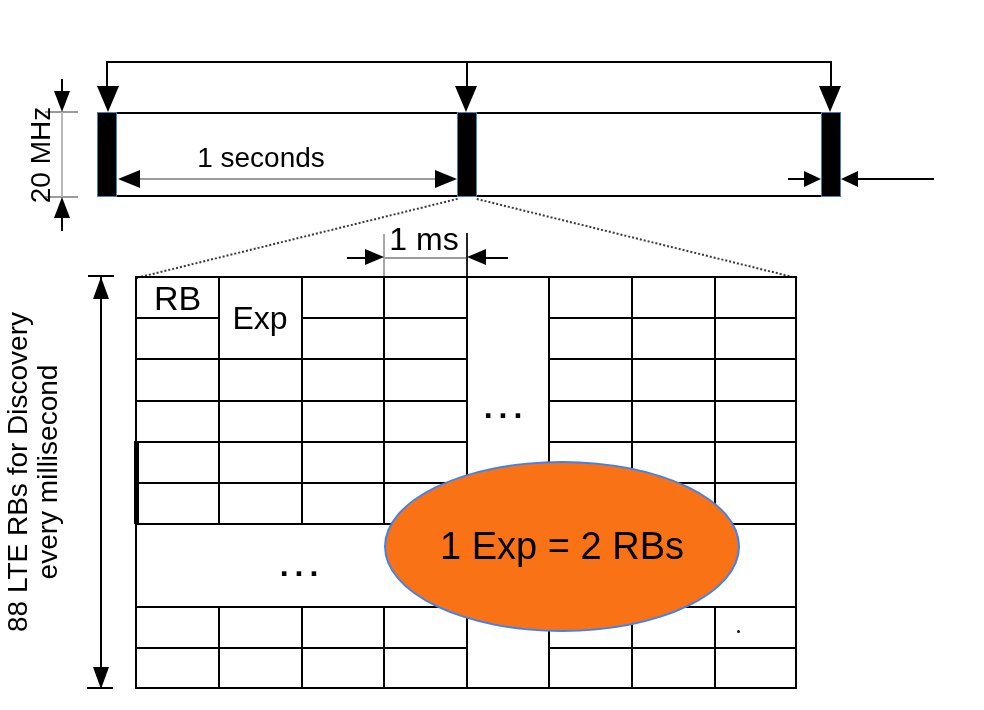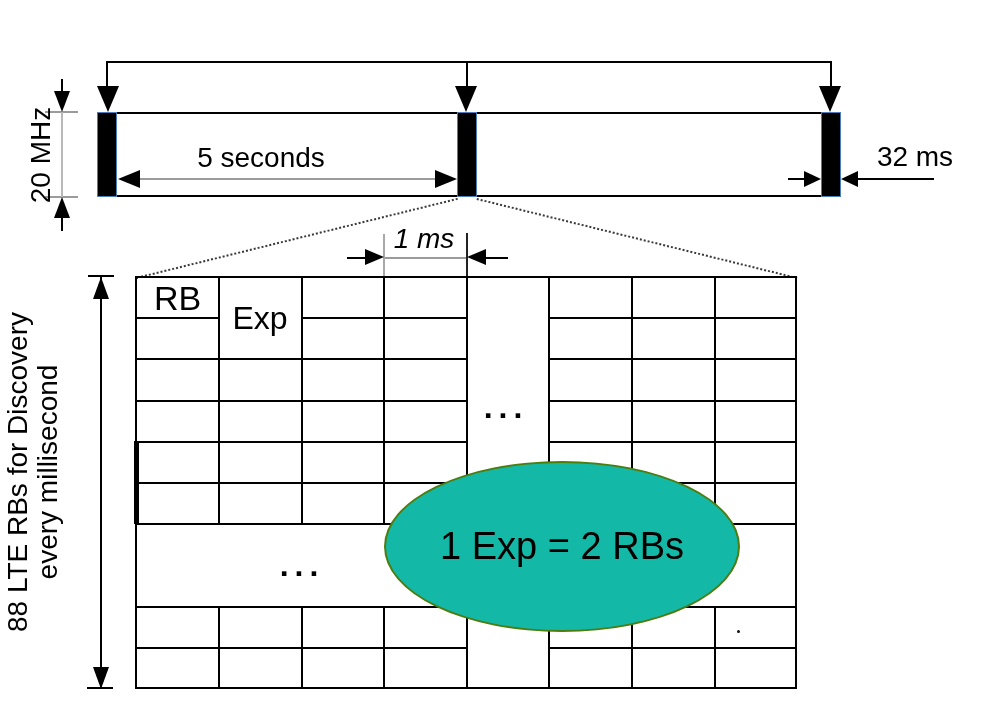--- a/index.html
+++ b/index.html
@@ -21,21 +21,21 @@
   .tri-right-sm{border-top:8px solid transparent;border-bottom:8px solid transparent;border-left:19px solid #000;}
   .tri-left-sm{border-top:8px solid transparent;border-bottom:8px solid transparent;border-right:19px solid #000;}
   .tri-right-xs{border-top:8px solid transparent;border-bottom:8px solid transparent;border-left:17px solid #000;}
   .tri-left-xs{border-top:8px solid transparent;border-bottom:8px solid transparent;border-right:17px solid #000;}
   .lbl{position:absolute;text-align:center;white-space:nowrap;z-index:2;}
   .dotted{position:absolute;border-top:2px dotted #3a3a3a;transform-origin:0 0;z-index:1;}
   .cell-lbl{position:absolute;display:flex;align-items:center;justify-content:center;z-index:2;}
   .dots{position:absolute;font-weight:bold;font-size:32px;letter-spacing:6px;line-height:34px;
         text-align:center;z-index:2;}
   #callout{position:absolute;left:384px;top:461px;width:356px;height:171px;border-radius:50%;
-           background:#14b8a6;border:2px solid #4d7c0f;display:flex;align-items:center;
+           background:#f97316;border:2px solid #3b82f6;display:flex;align-items:center;
            justify-content:center;z-index:3;box-sizing:border-box;}
   #callout .txt{font-size:38px;}
   .bar{position:absolute;top:112px;height:85px;width:20px;background:#000;
        border:1px solid #4a7ebb;box-sizing:border-box;z-index:2;}
   .rot{transform:rotate(-90deg);}
 </style>
 </head>
 <body>
 
 <div id="figure">
@@ -48,44 +48,43 @@
   <div class="tri tri-down" style="left:97px;top:86px;"></div>
   <div class="tri tri-down" style="left:455px;top:86px;"></div>
   <div class="tri tri-down" style="left:819px;top:86px;"></div>
 
   <div class="abs" style="left:97px;top:112px;width:744px;height:85px;border:2px solid #000;box-sizing:border-box;z-index:1;"></div>
   <div class="bar" style="left:97px;"></div>
   <div class="bar" style="left:457px;"></div>
   <div class="bar" style="left:821px;"></div>
 
 
-  <div class="lbl" style="left:161px;top:141px;width:200px;font-size:28px;line-height:34px;">5 seconds</div>
+  <div class="lbl" style="left:161px;top:141px;width:200px;font-size:28px;line-height:34px;">1 seconds</div>
   <div class="hline dim" style="left:122px;top:178px;width:317px;"></div>
   <div class="tri tri-left" style="left:118px;top:170px;"></div>
   <div class="tri tri-right" style="left:435px;top:170px;"></div>
 
   <div class="lbl rot" style="left:-24px;top:140px;width:130px;height:30px;font-size:28px;line-height:30px;">20 MHz</div>
   <div class="hline dim" style="left:45px;top:111px;width:33px;"></div>
   <div class="hline dim" style="left:45px;top:196px;width:33px;"></div>
   <div class="vline dimlight" style="left:61px;top:112px;height:85px;"></div>
   <div class="vline" style="left:61px;top:79px;height:13px;"></div>
   <div class="tri tri-down-sm" style="left:54px;top:91px;"></div>
   <div class="tri tri-up-sm" style="left:54px;top:197px;"></div>
   <div class="vline" style="left:61px;top:218px;height:13px;"></div>
 
-  <div class="lbl" style="left:865px;top:140px;width:100px;font-size:28px;line-height:34px;">32 ms</div>
   <div class="hline" style="left:788px;top:178px;width:16px;"></div>
   <div class="tri tri-right-xs" style="left:804px;top:171px;"></div>
   <div class="tri tri-left-xs" style="left:841px;top:171px;"></div>
   <div class="hline" style="left:858px;top:178px;width:76px;"></div>
 
   <div class="dotted" style="left:136px;top:277px;width:331px;transform:rotate(-13.83deg);"></div>
   <div class="dotted" style="left:477px;top:198px;width:330px;transform:rotate(13.87deg);"></div>
 
-  <div class="lbl" style="left:374px;top:224px;width:100px;font-size:28px;line-height:30px;font-style:italic;">1 ms</div>
+  <div class="lbl" style="left:374px;top:224px;width:100px;font-size:32px;line-height:30px;">1 ms</div>
   <div class="hline" style="left:347px;top:257px;width:20px;"></div>
   <div class="tri tri-right-sm" style="left:365px;top:249px;"></div>
   <div class="hline dim" style="left:384px;top:257px;width:83px;"></div>
   <div class="tri tri-left-sm" style="left:467px;top:249px;"></div>
   <div class="hline" style="left:486px;top:257px;width:22px;"></div>
   <div class="vline" style="left:383px;top:234px;height:43px;background:#a8a8a8;"></div>
   <div class="vline" style="left:466px;top:233px;height:44px;background:#222;"></div>
 
   <div class="abs" style="left:135px;top:276px;width:662px;height:413px;border:2px solid #000;box-sizing:border-box;z-index:1;"></div>
 

